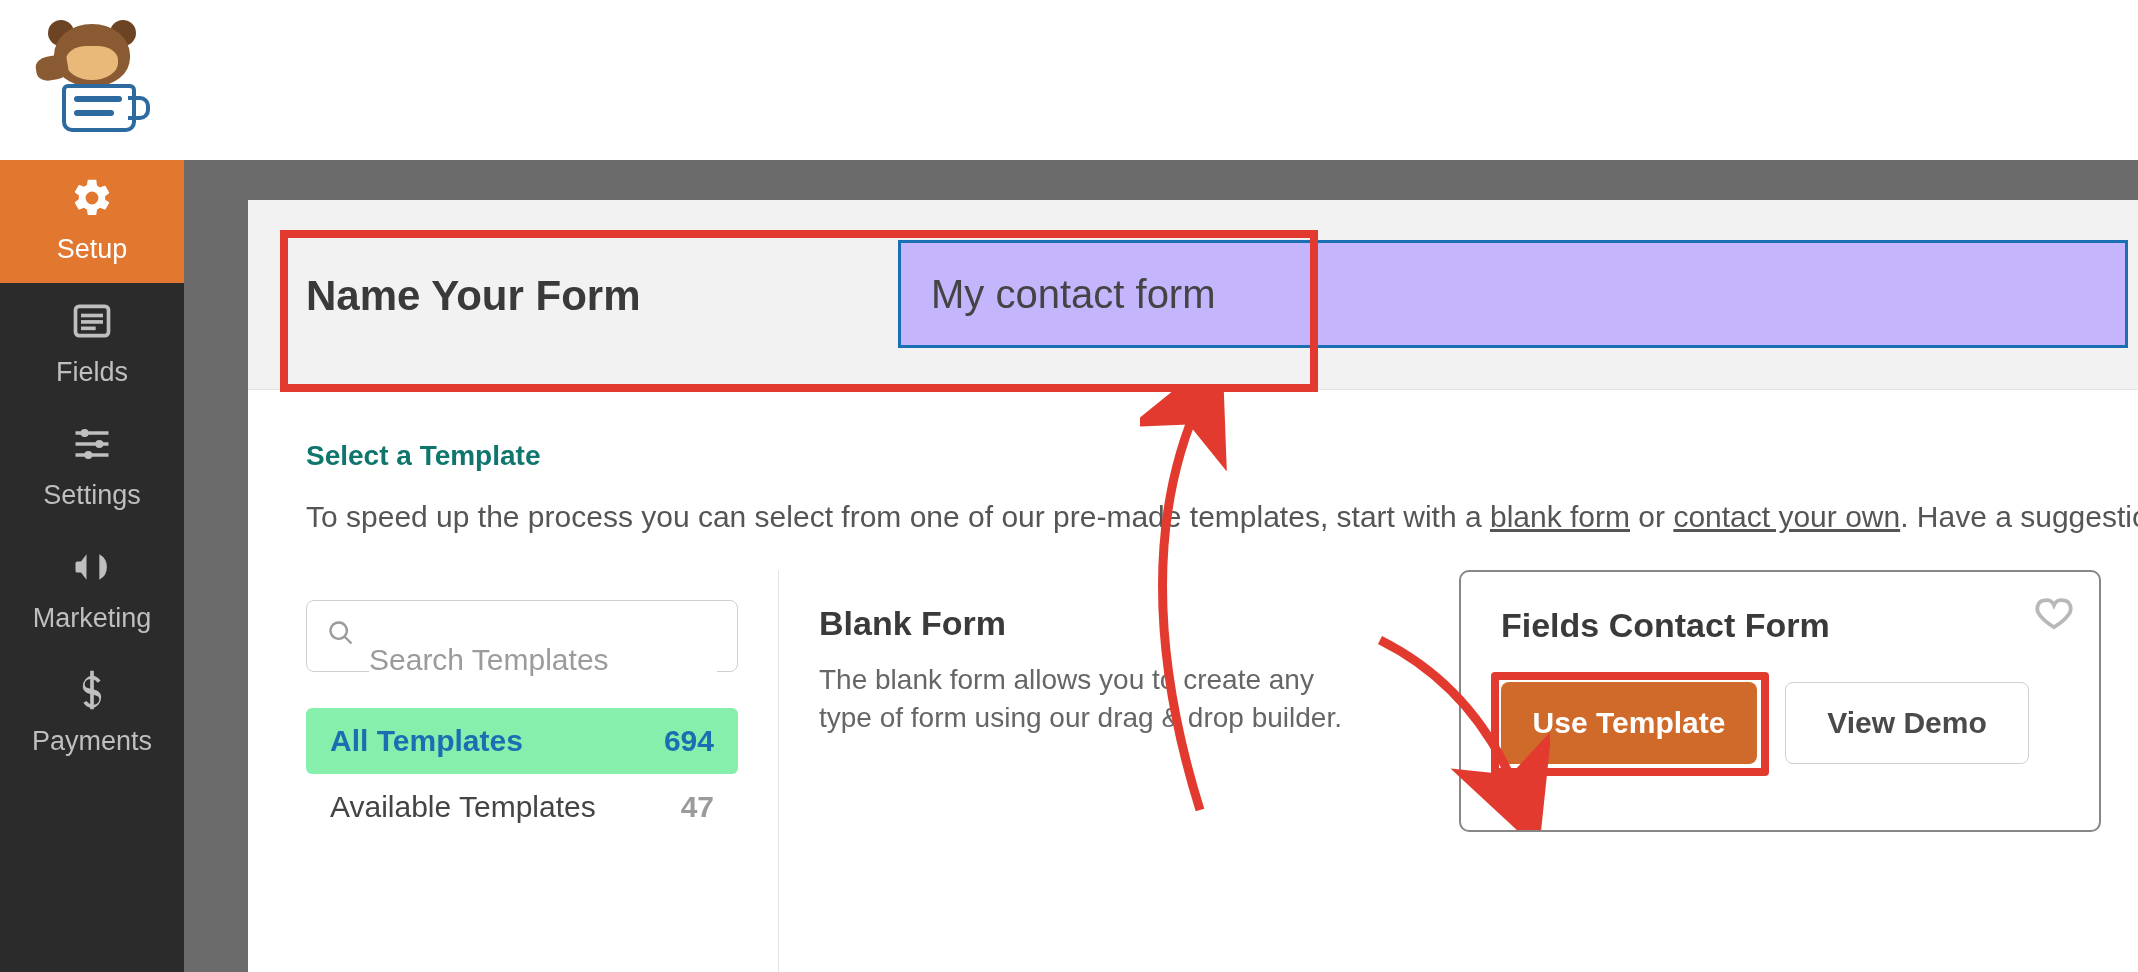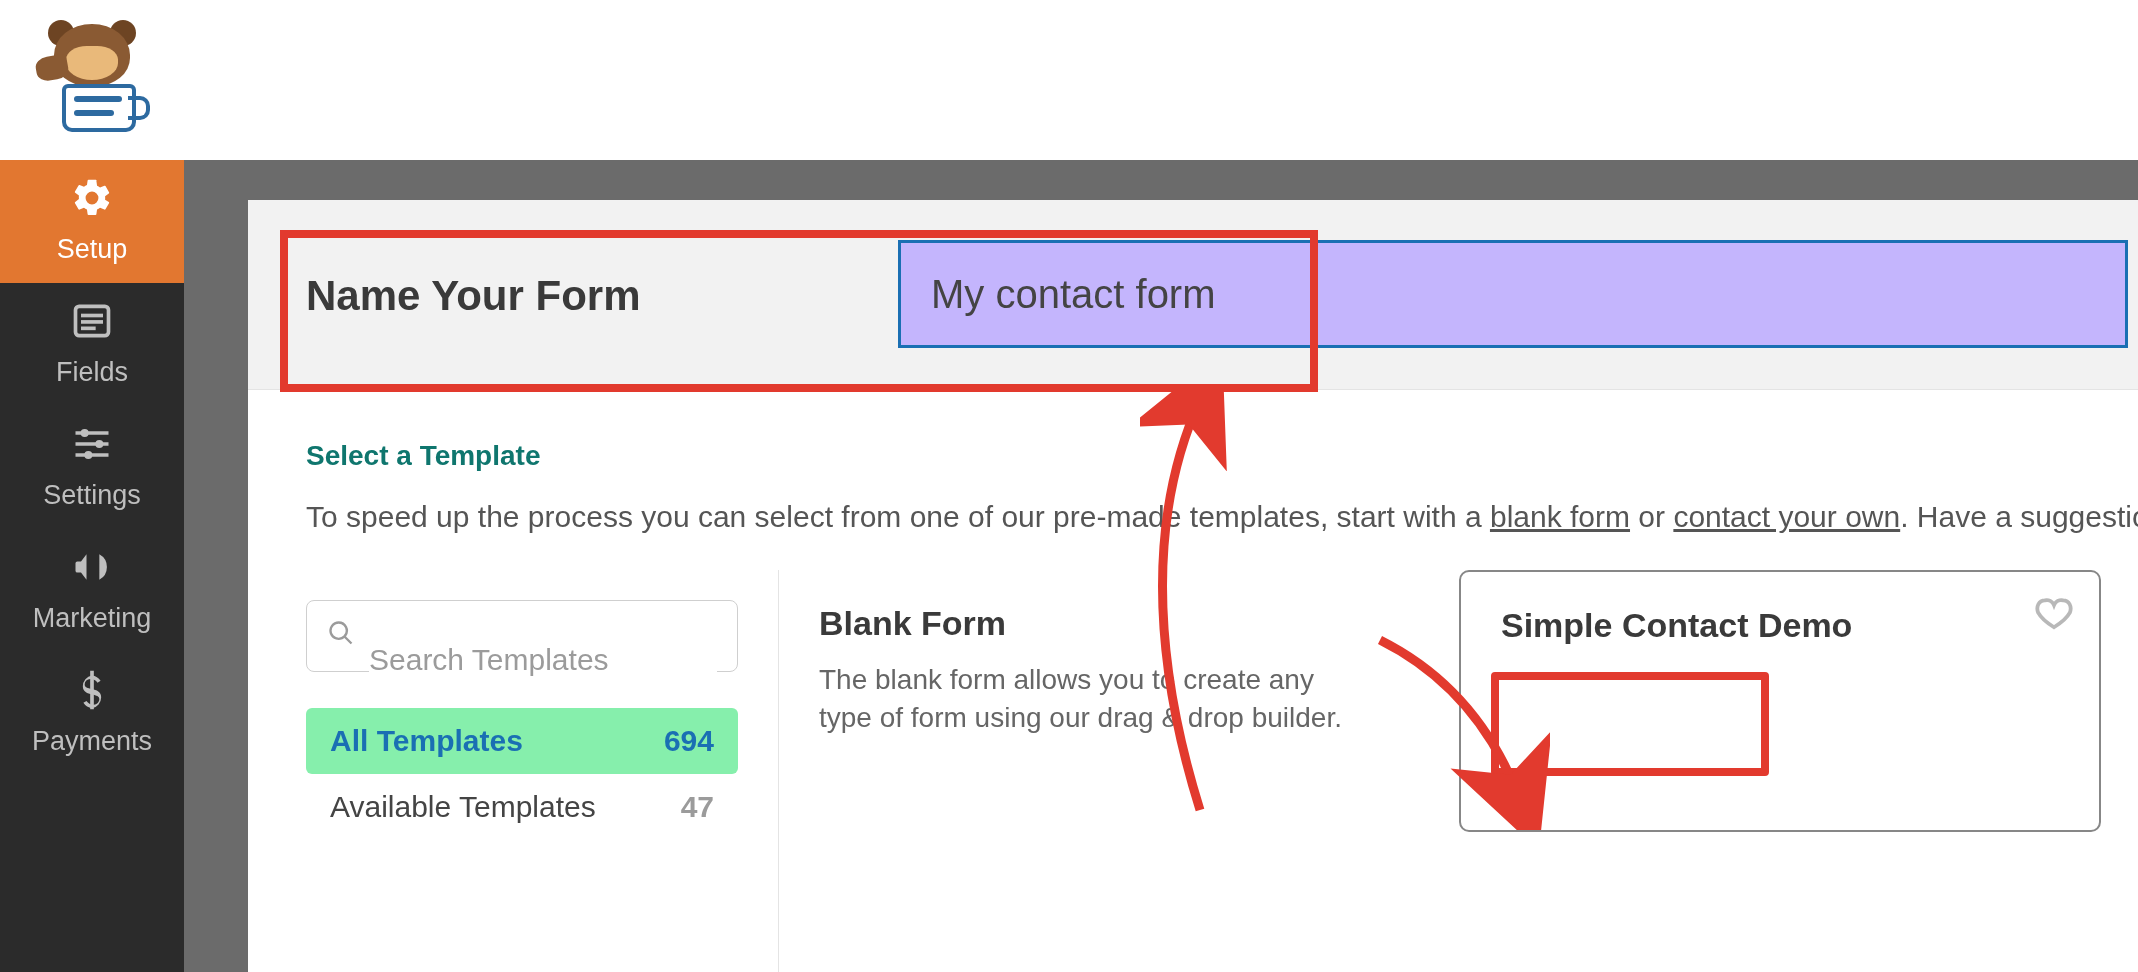--- a/index.html
+++ b/index.html
@@ -289,21 +289,25 @@
         <h3>Blank Form</h3>
         <p>The blank form allows you to create any type of form using our drag &amp; drop builder.</p>
       </div>
 
       <div class="card card-simple">
         <span class="heart">
           <svg viewBox="0 0 24 24">
               <path d="M12 21s-7.5-4.6-10-9.2C.5 8 2.4 4 6.2 4A5 5 0 0 1 12 7a5 5 0 0 1 5.8-3C21.6 4 23.5 8 22 11.8 19.5 16.4 12 21 12 21z"></path>
             </svg>
         </span>
-        <h3>Simple Contact Demo</h3>
+        <h3>Fields Contact Form</h3>
+        <div class="card-btns">
+          <button class="btn btn-use">Use Template</button>
+          <button class="btn btn-demo">View Demo</button>
+        </div>
         <div class="hl-use"></div>
       </div>
     </div>
   </div>
 </div>
 
 <div class="hl-name"></div>
 
 <svg class="arrow1" style="left:1140px; top:390px; width:420px; height:430px;" viewBox="0 0 420 430">
   <defs>

